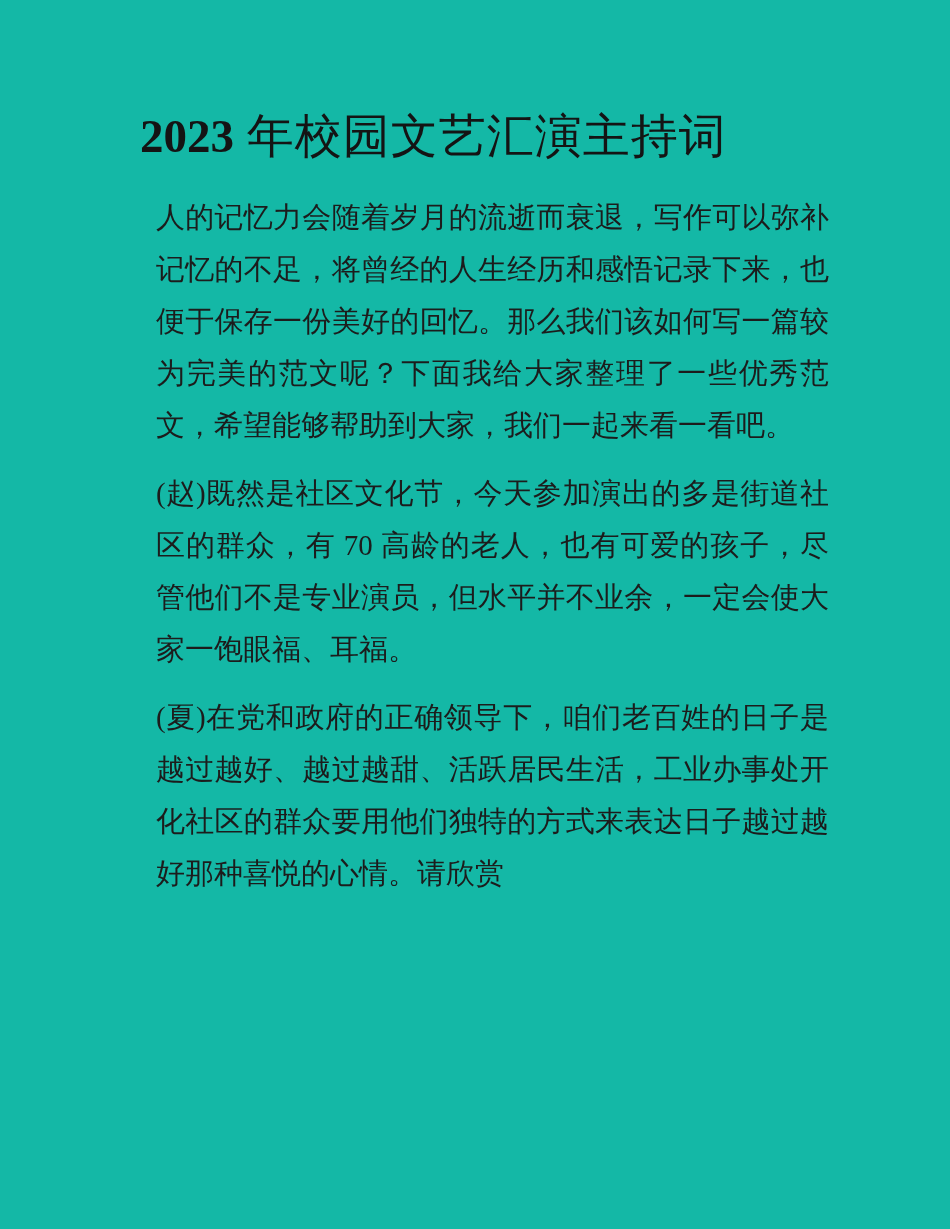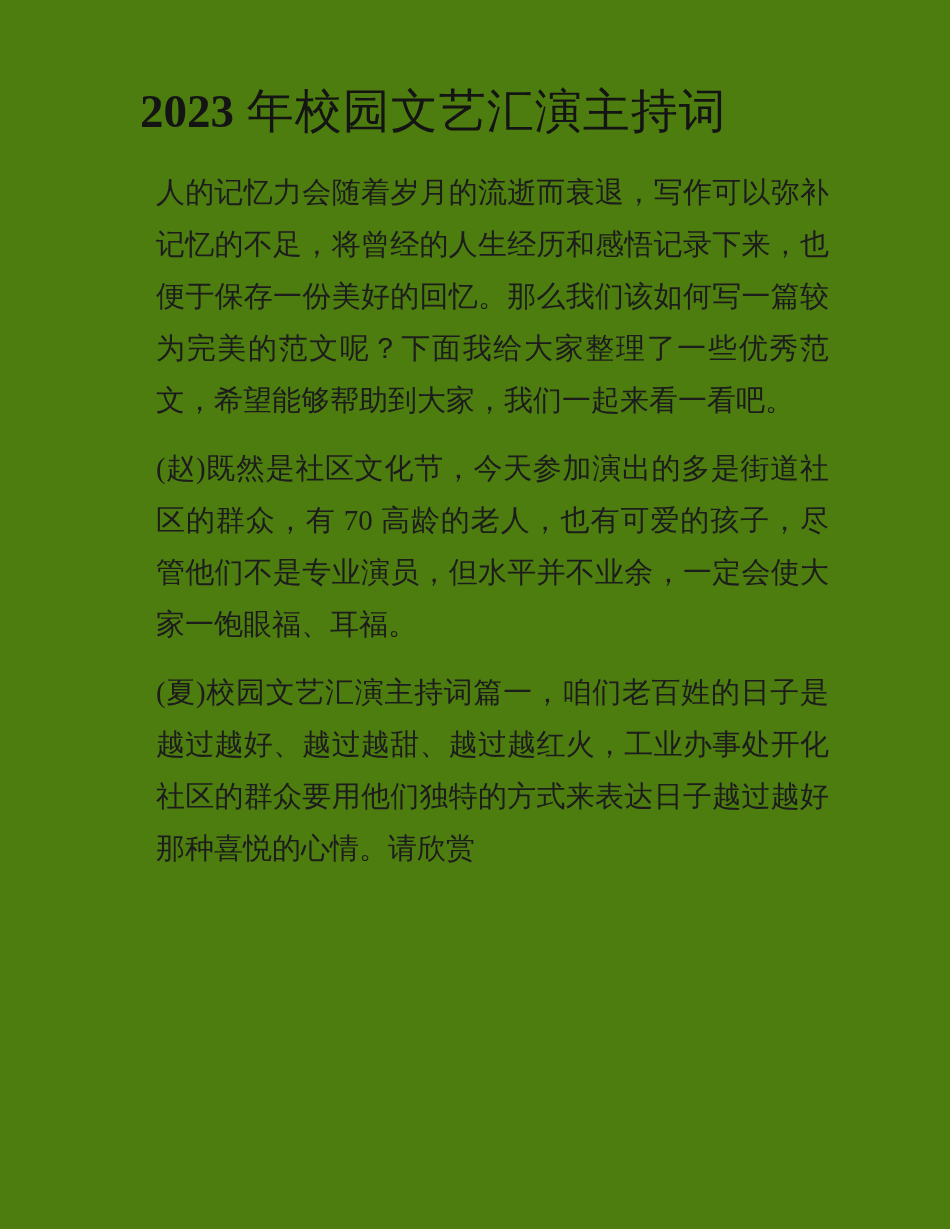--- a/index.html
+++ b/index.html
@@ -5,24 +5,24 @@
   html, body {
     margin: 0;
     padding: 0;
     background: #ffffff;
   }
   .page {
     position: relative;
     width: 950px;
     height: 1229px;
     margin: 0 auto;
-    background: #4d7c0f;
+    background: #14b8a6;
     overflow: hidden;
     box-sizing: border-box;
-    padding: 73px 105px 0 140px;
+    padding: 98px 105px 0 140px;
     font-family: "Liberation Serif", "DejaVu Serif", serif;
     color: #1c1c1c;
   }
   h1.doc-title {
     margin: 0 0 16px 0;
     font-size: 47px;
     font-weight: normal;
     line-height: 77px;
     letter-spacing: 1px;
     color: #141414;
@@ -49,16 +49,16 @@
 
 <div class="page">
 
   <h1 class="doc-title">
     <span class="title-line"><span class="title-number">2023</span><span> 年校园文艺汇演主持词</span></span>
   </h1>
 
   <div class="doc-body">
     <p>人的记忆力会随着岁月的流逝而衰退，写作可以弥补记忆的不足，将曾经的人生经历和感悟记录下来，也便于保存一份美好的回忆。那么我们该如何写一篇较为完美的范文呢？下面我给大家整理了一些优秀范文，希望能够帮助到大家，我们一起来看一看吧。</p>
     <p>(赵)既然是社区文化节，今天参加演出的多是街道社区的群众，有 70 高龄的老人，也有可爱的孩子，尽管他们不是专业演员，但水平并不业余，一定会使大家一饱眼福、耳福。</p>
-    <p>(夏)校园文艺汇演主持词篇一，咱们老百姓的日子是越过越好、越过越甜、越过越红火，工业办事处开化社区的群众要用他们独特的方式来表达日子越过越好那种喜悦的心情。请欣赏</p>
+    <p>(夏)在党和政府的正确领导下，咱们老百姓的日子是越过越好、越过越甜、活跃居民生活，工业办事处开化社区的群众要用他们独特的方式来表达日子越过越好那种喜悦的心情。请欣赏</p>
   </div>
 
 </div>
 
 </body></html>

